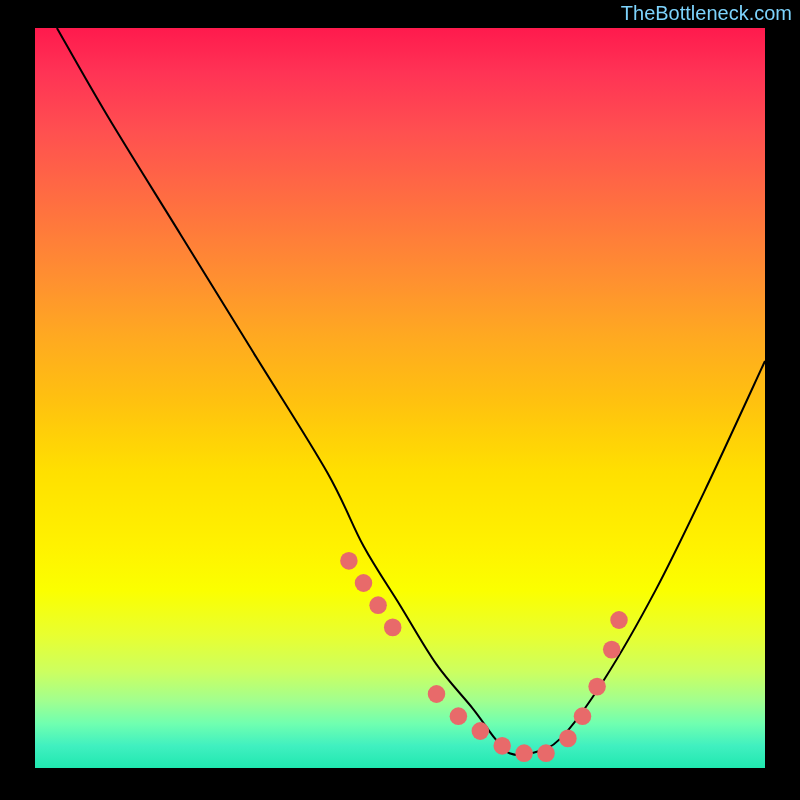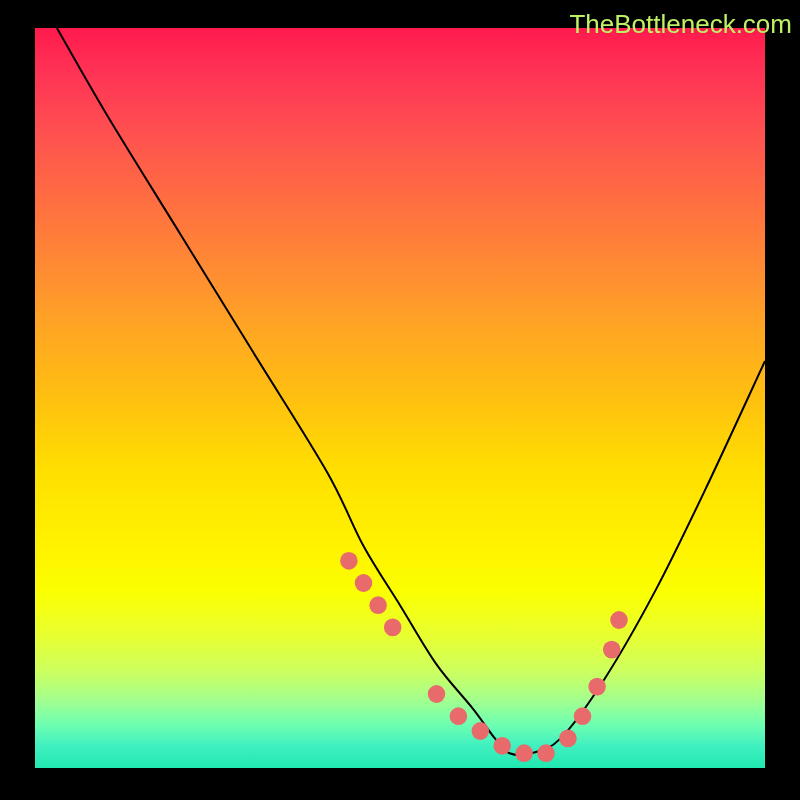--- a/index.html
+++ b/index.html
@@ -8,25 +8,24 @@
     height: 800px;
     background: #000;
     position: relative;
     font-family: Arial, sans-serif;
     overflow: hidden;
   }
   .watermark {
     position: absolute;
     top: 2px;
     right: 8px;
-    color: #bef264;
-    font-size: 26px;
+    color: #7dd3fc;
+    font-size: 20px;
     font-weight: 500;
     z-index: 10;
-    margin-top: 7px;
   }
   .plot-area {
     position: absolute;
     left: 35px;
     top: 28px;
     width: 730px;
     height: 740px;
   }
   .gradient-bg {
     position: absolute;

